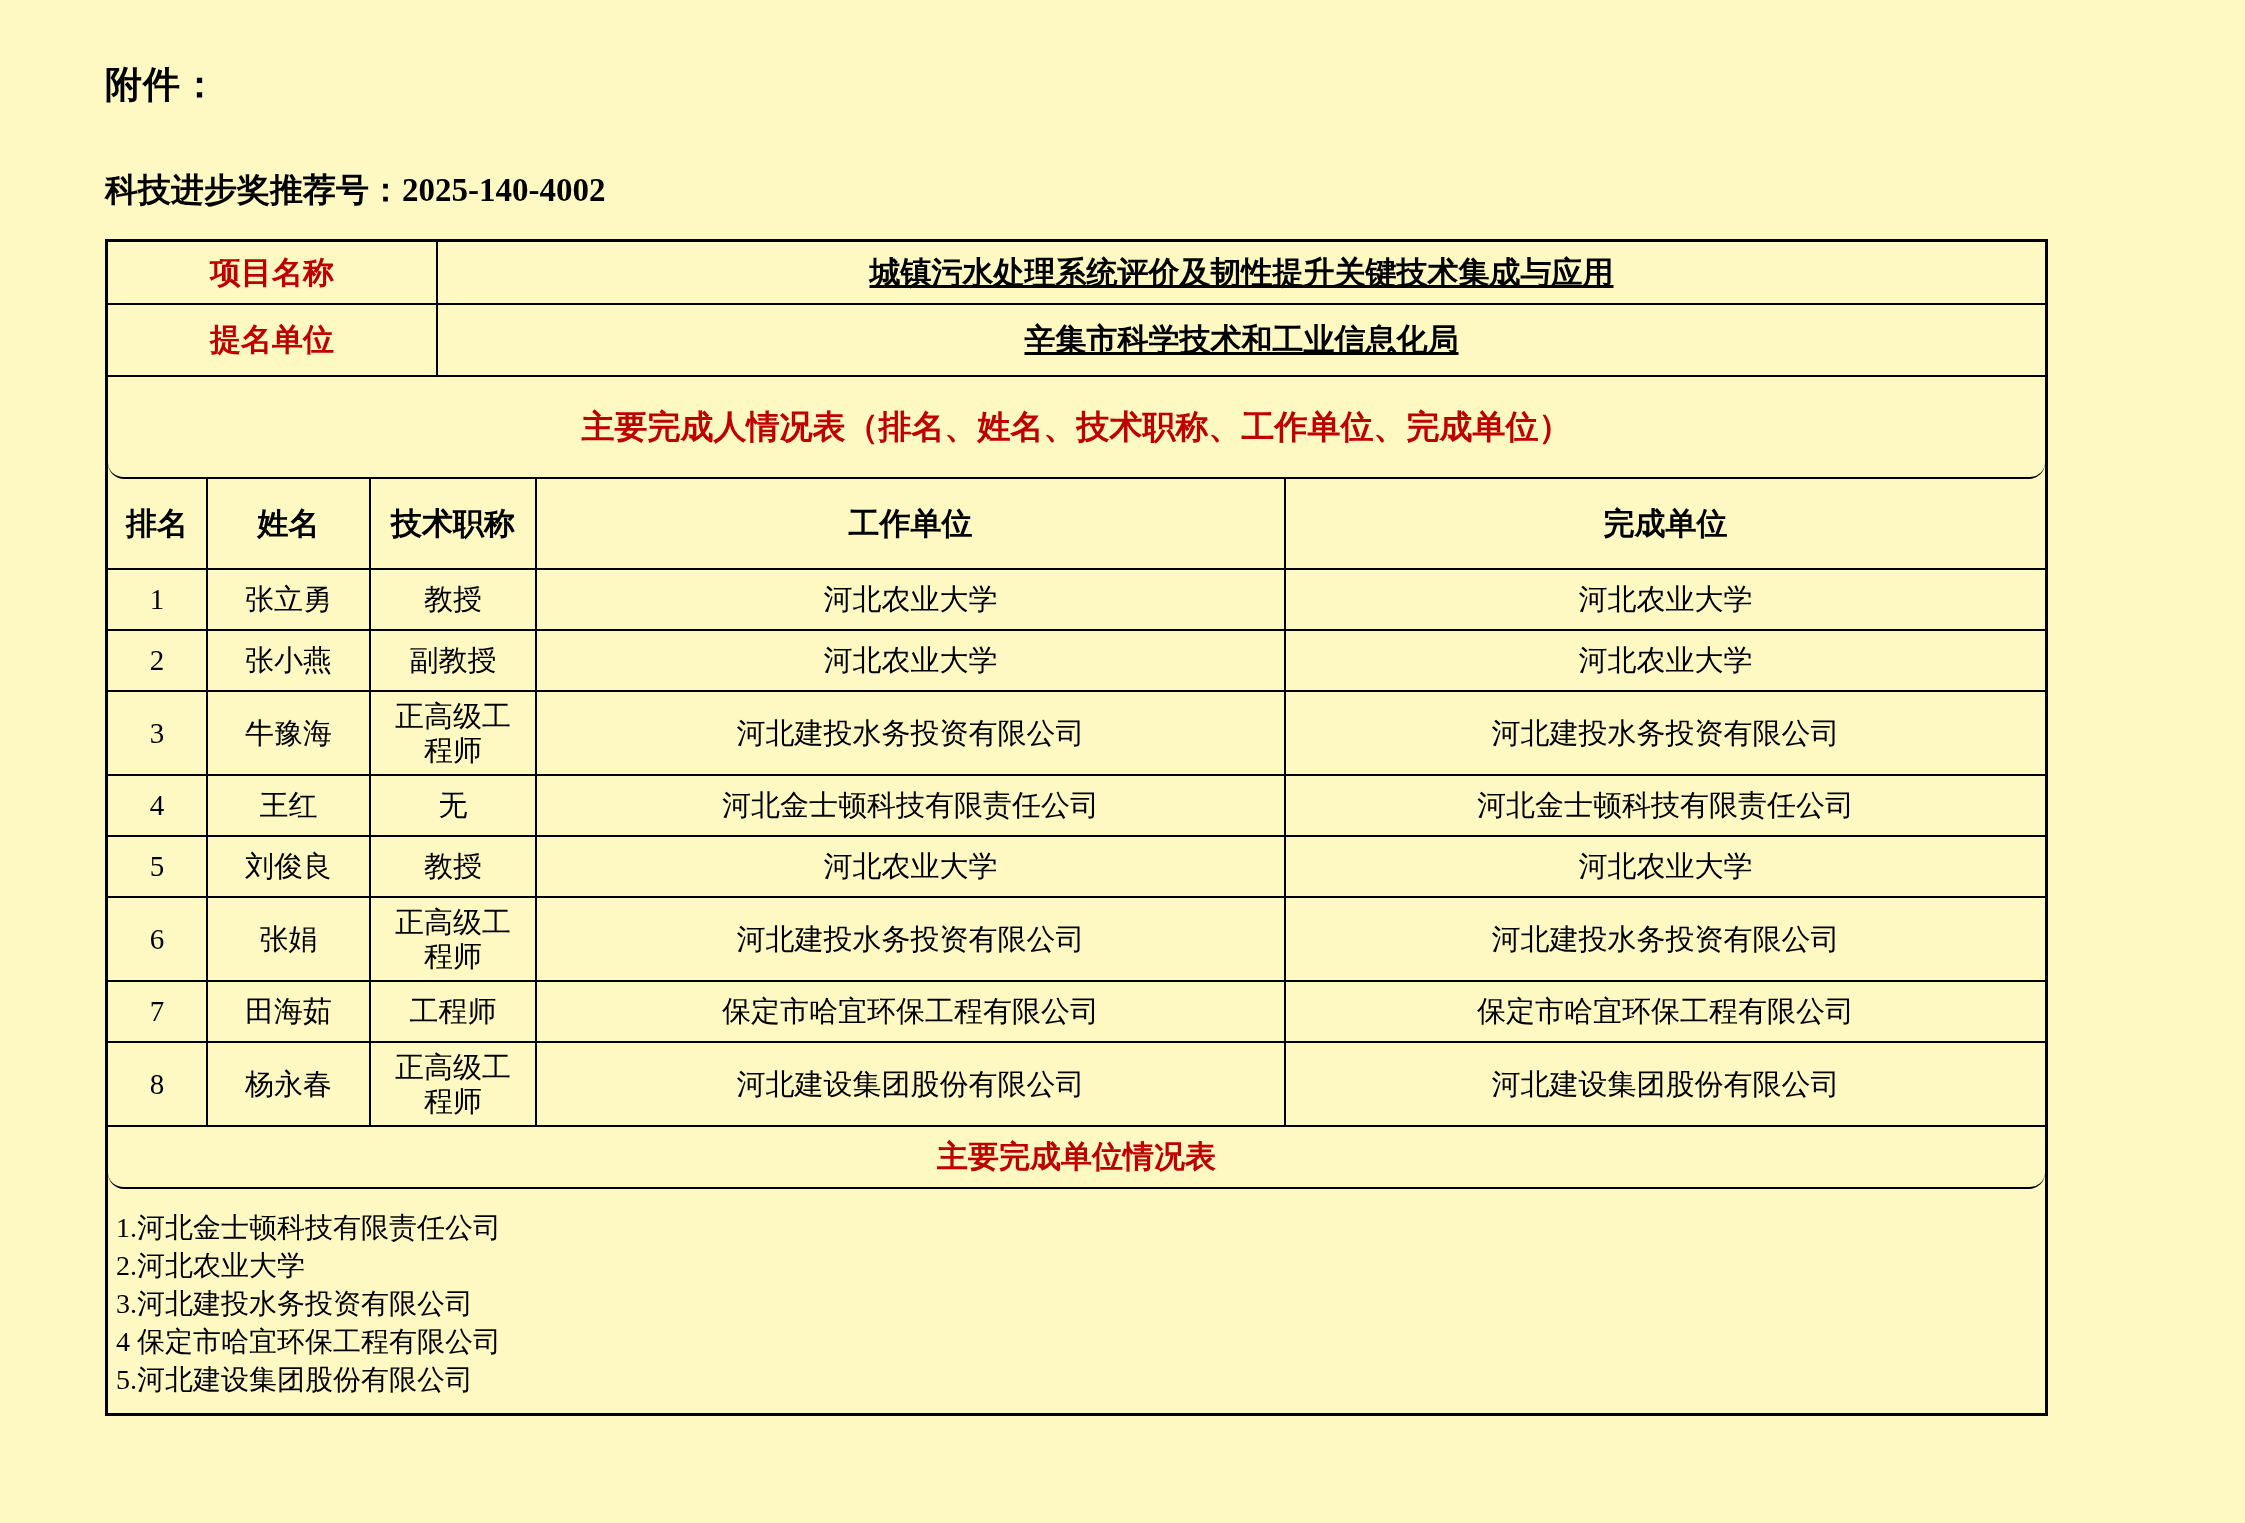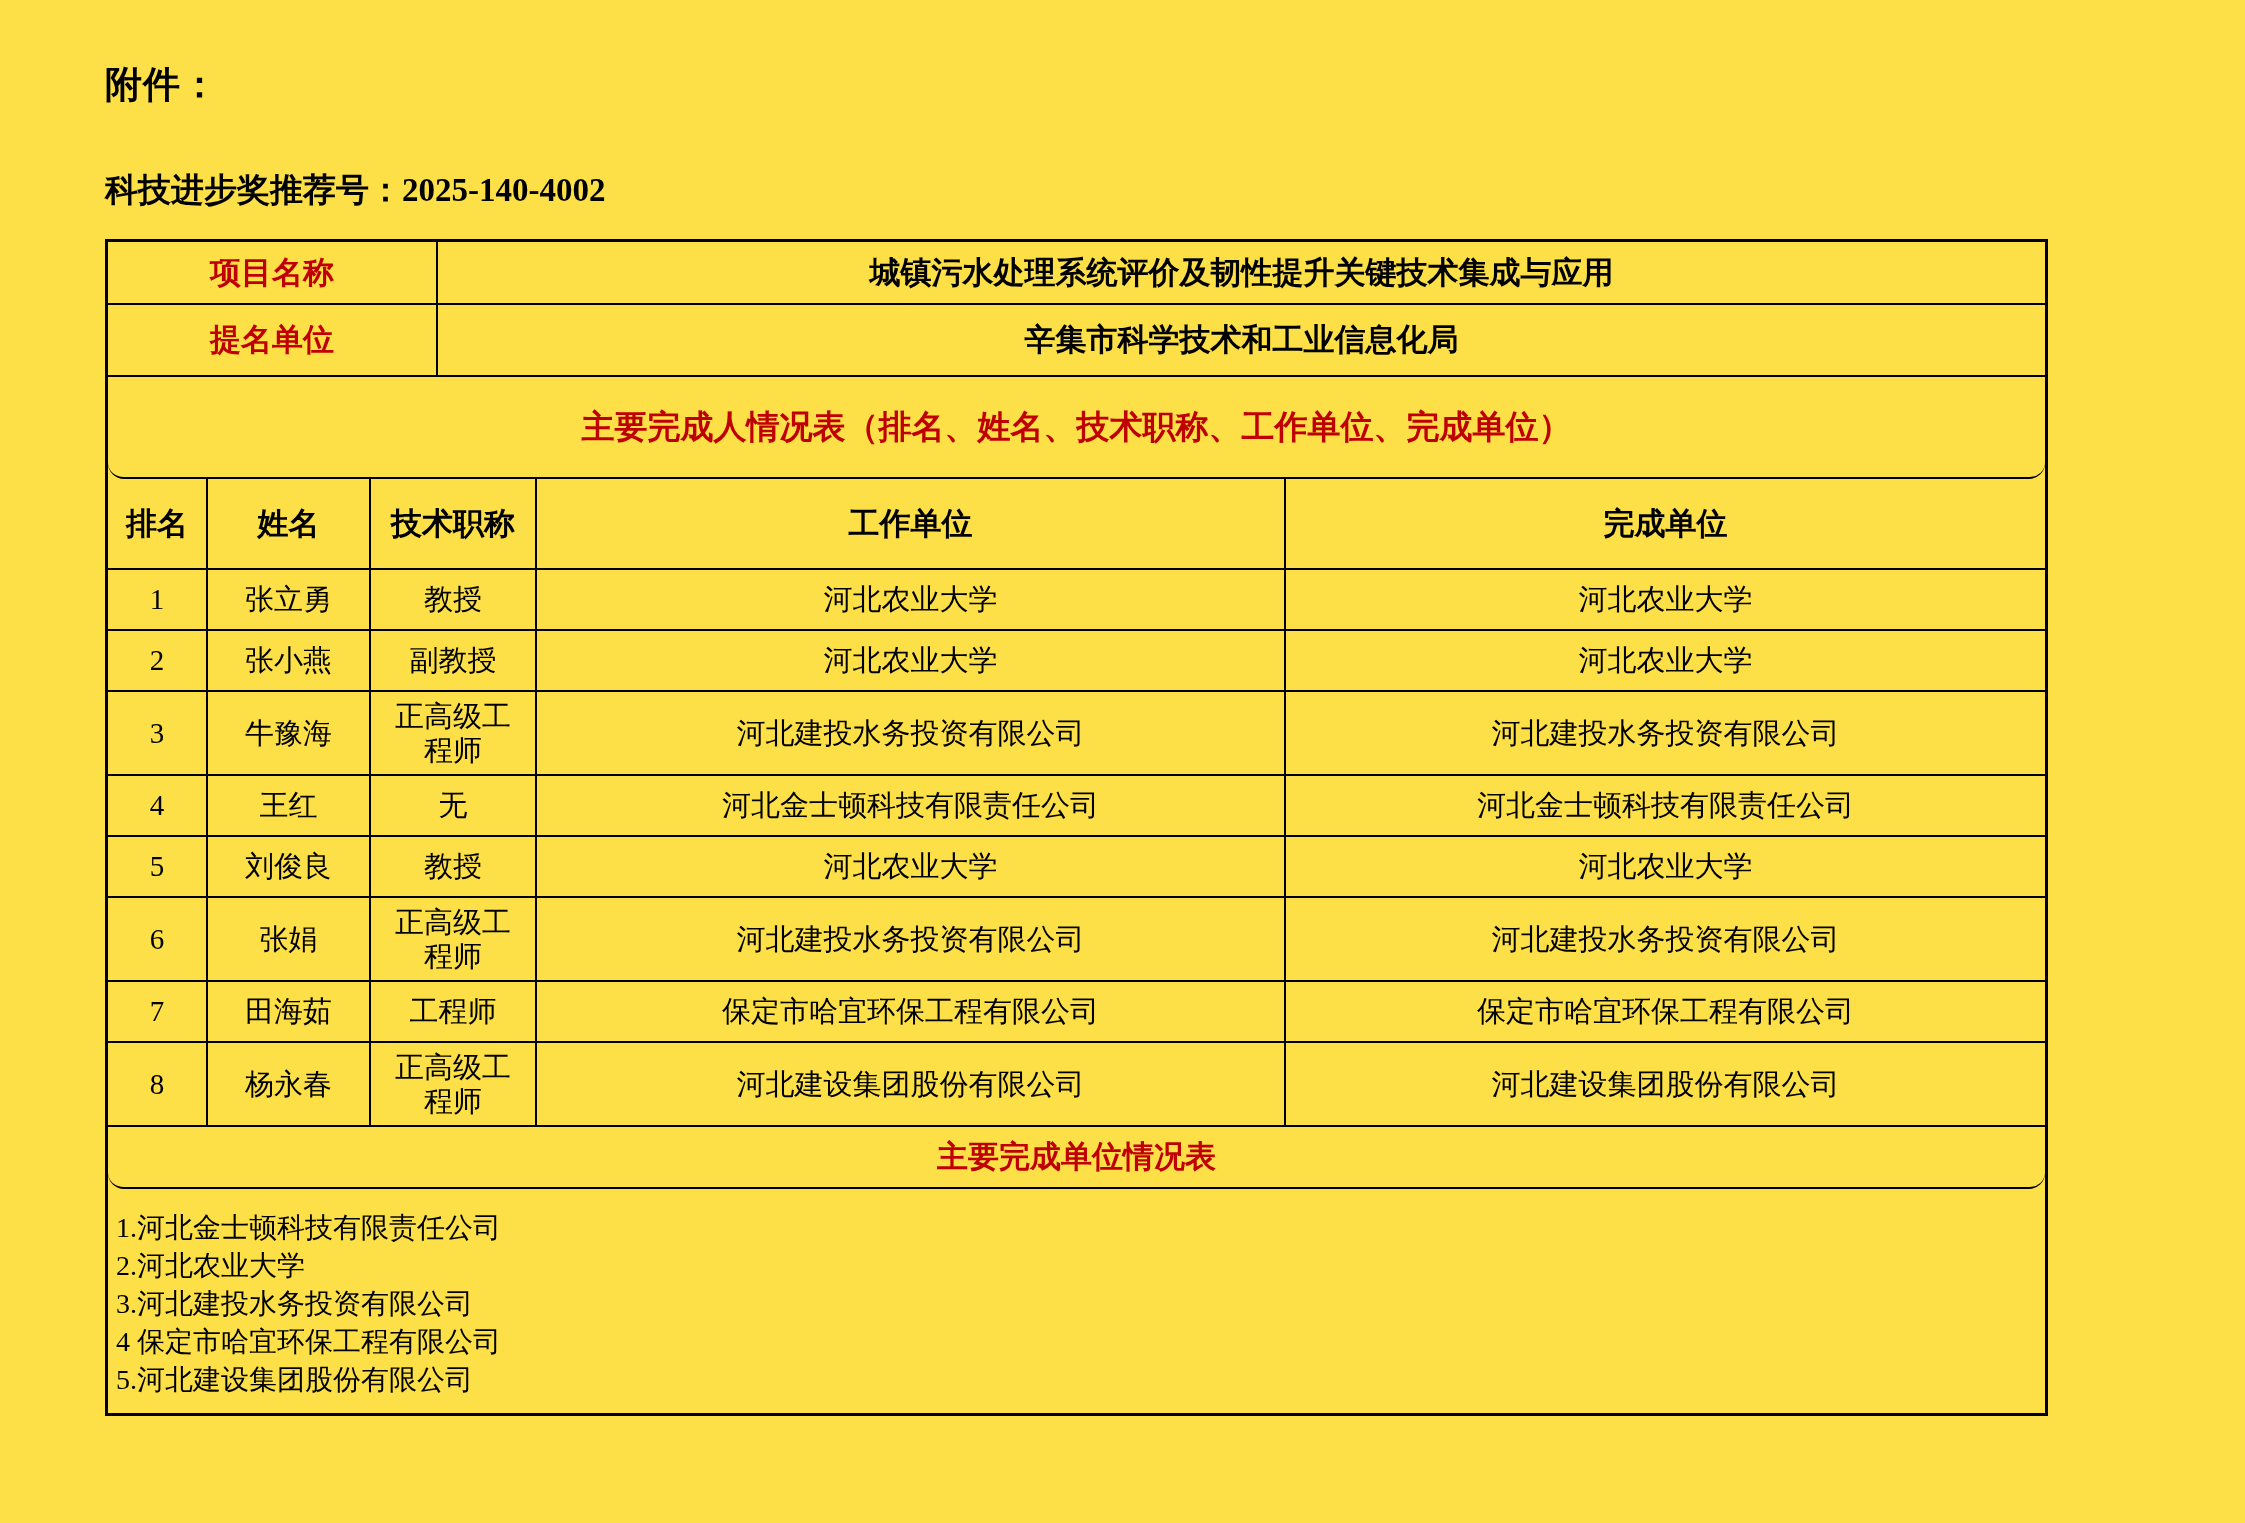--- a/index.html
+++ b/index.html
@@ -6,21 +6,21 @@
     margin: 0;
     padding: 0;
     background: #ffffff;
     font-family: "Liberation Serif", "DejaVu Serif", serif;
     color: #000000;
   }
   .page {
     position: relative;
     width: 2245px;
     height: 1523px;
-    background: #fde047;
+    background: #fef9c3;
     overflow: hidden;
   }
   .content {
     padding: 60px 0 0 105px;
     width: 1943px;
   }
   .attachment {
     font-size: 37px;
     font-weight: bold;
     letter-spacing: 1px;
@@ -48,20 +48,21 @@
     border-right: 2px solid #000;
     text-align: center;
     font-weight: bold;
     font-size: 31px;
     color: var(--red);
   }
   .top-table .val {
     text-align: center;
     font-weight: bold;
     font-size: 31px;
+    text-decoration: underline;
   }
   .top-table tr:nth-child(1) td { height: 62px; }
   .top-table tr:nth-child(2) td { height: 72px; }
 
   .section-title {
     border-bottom: 2px solid #000;
     display: flex;
     align-items: center;
     justify-content: center;
     text-align: center;

